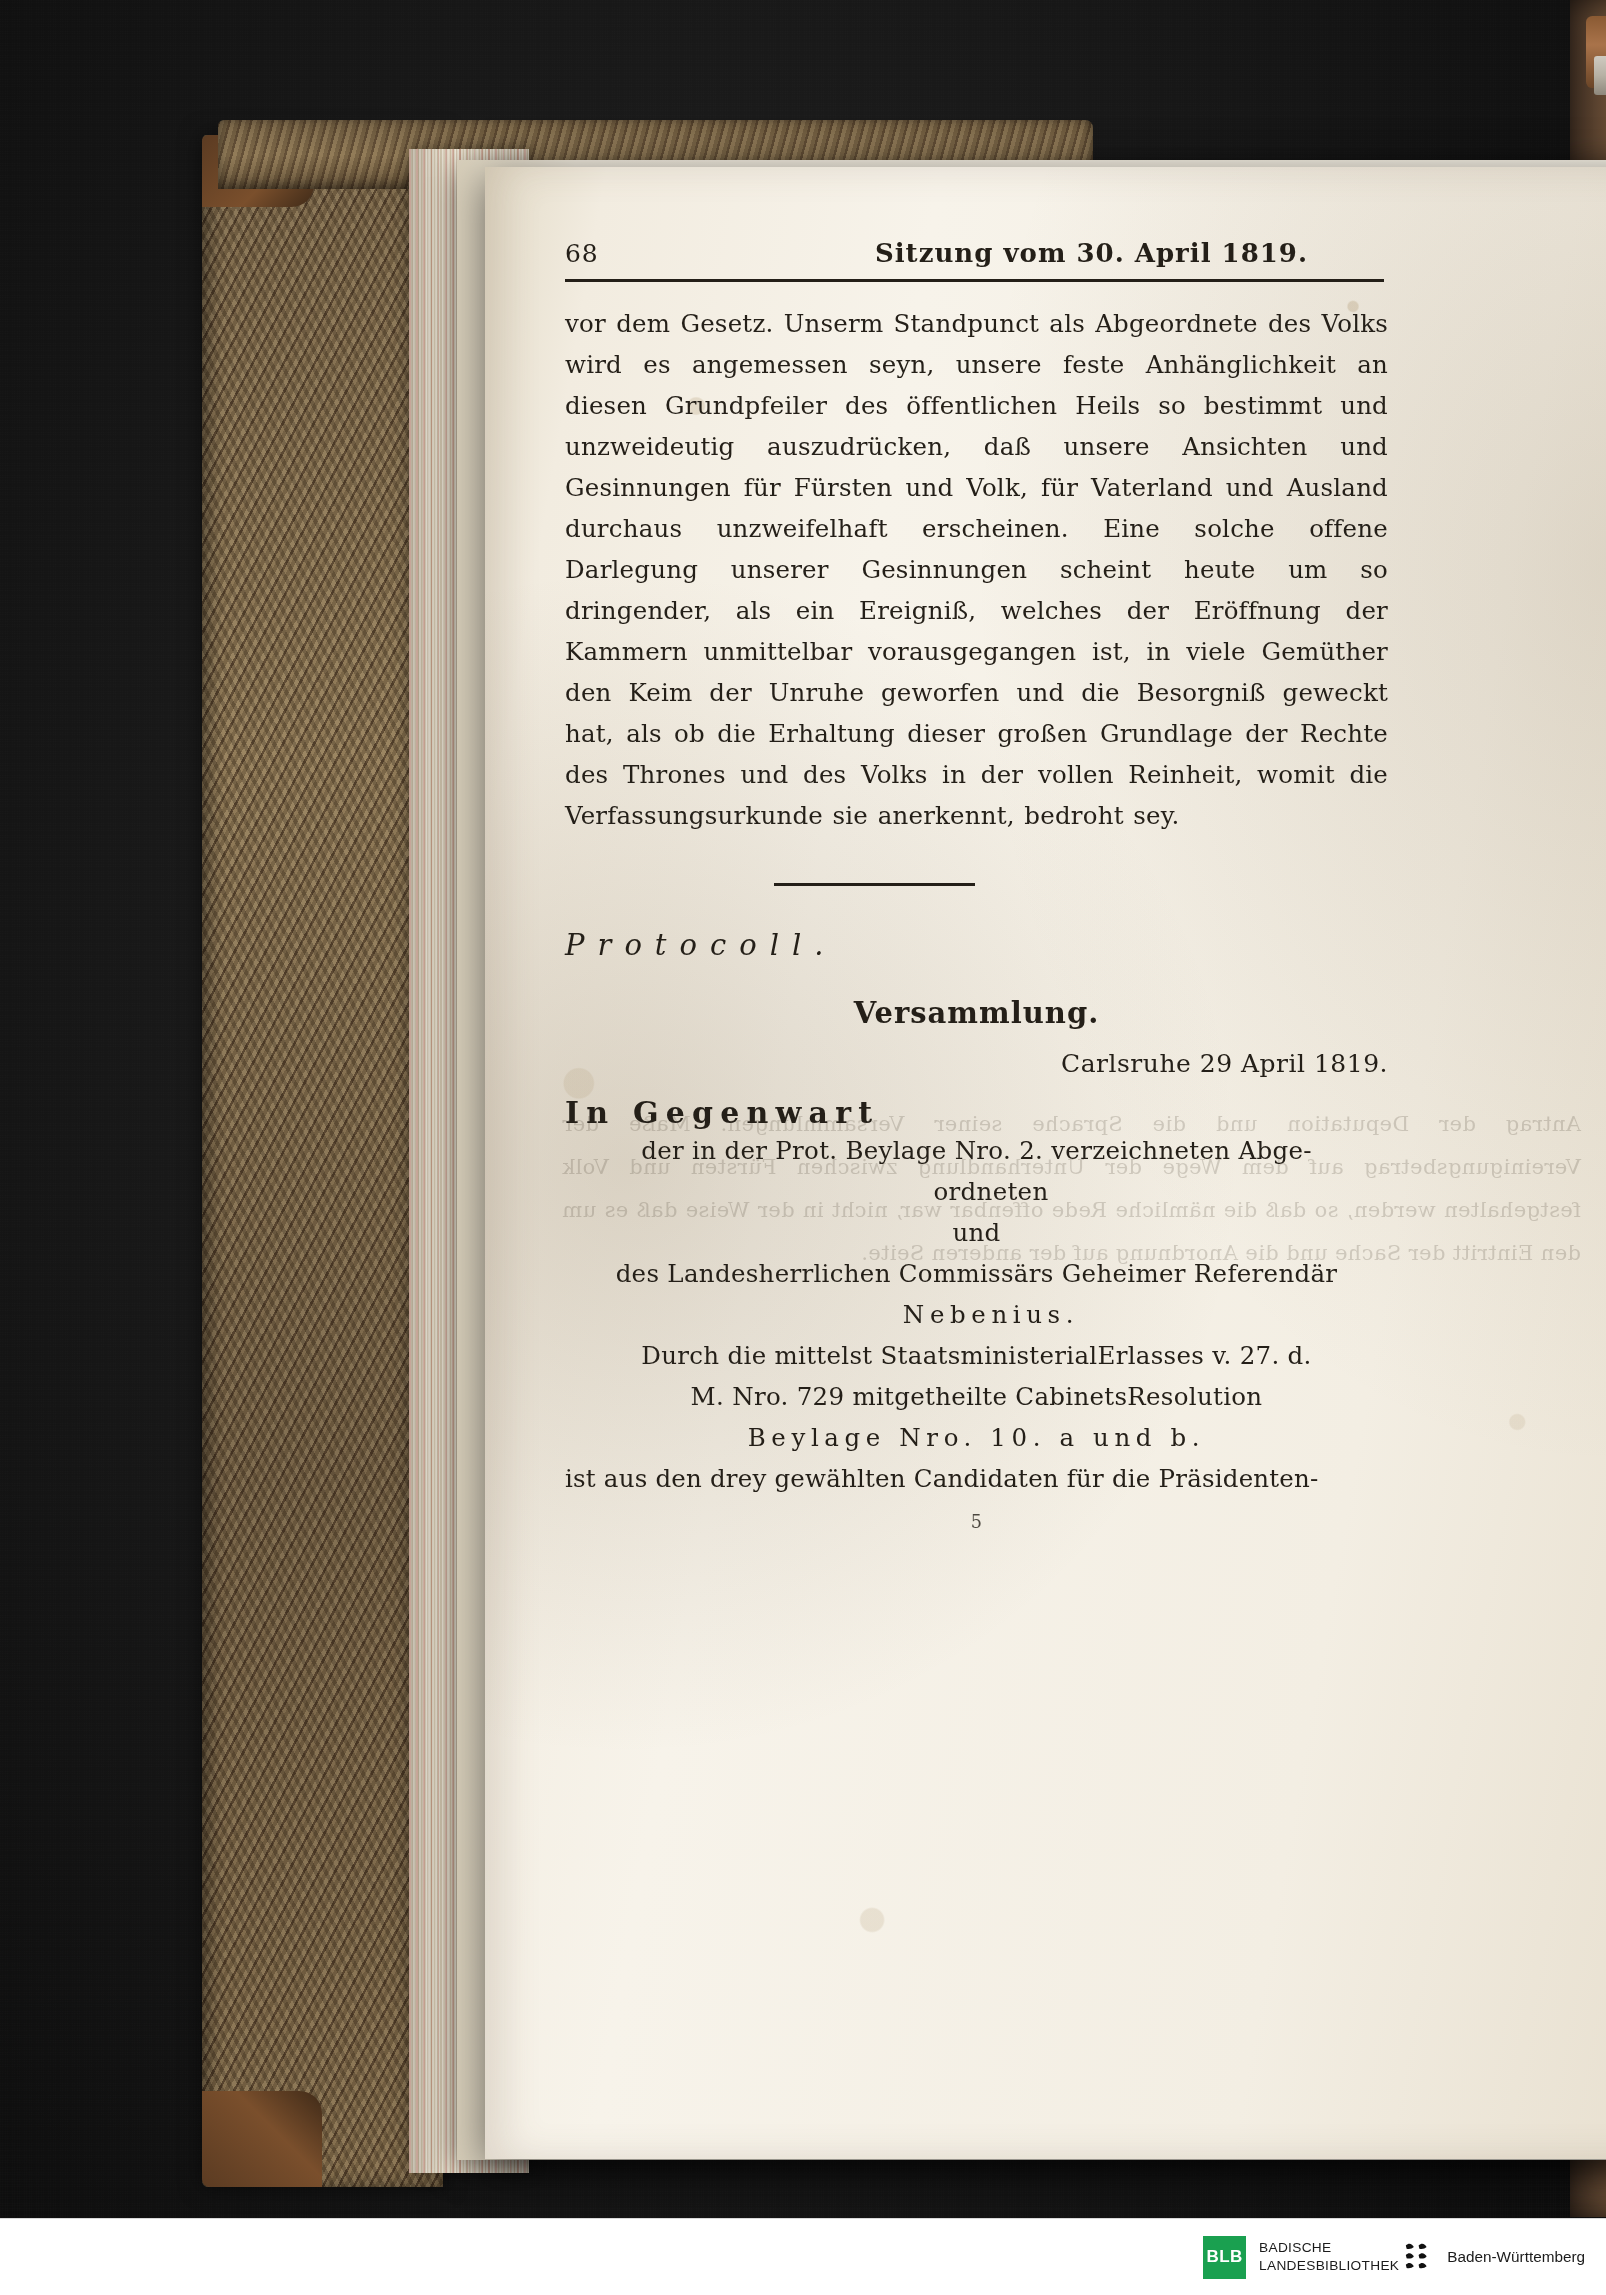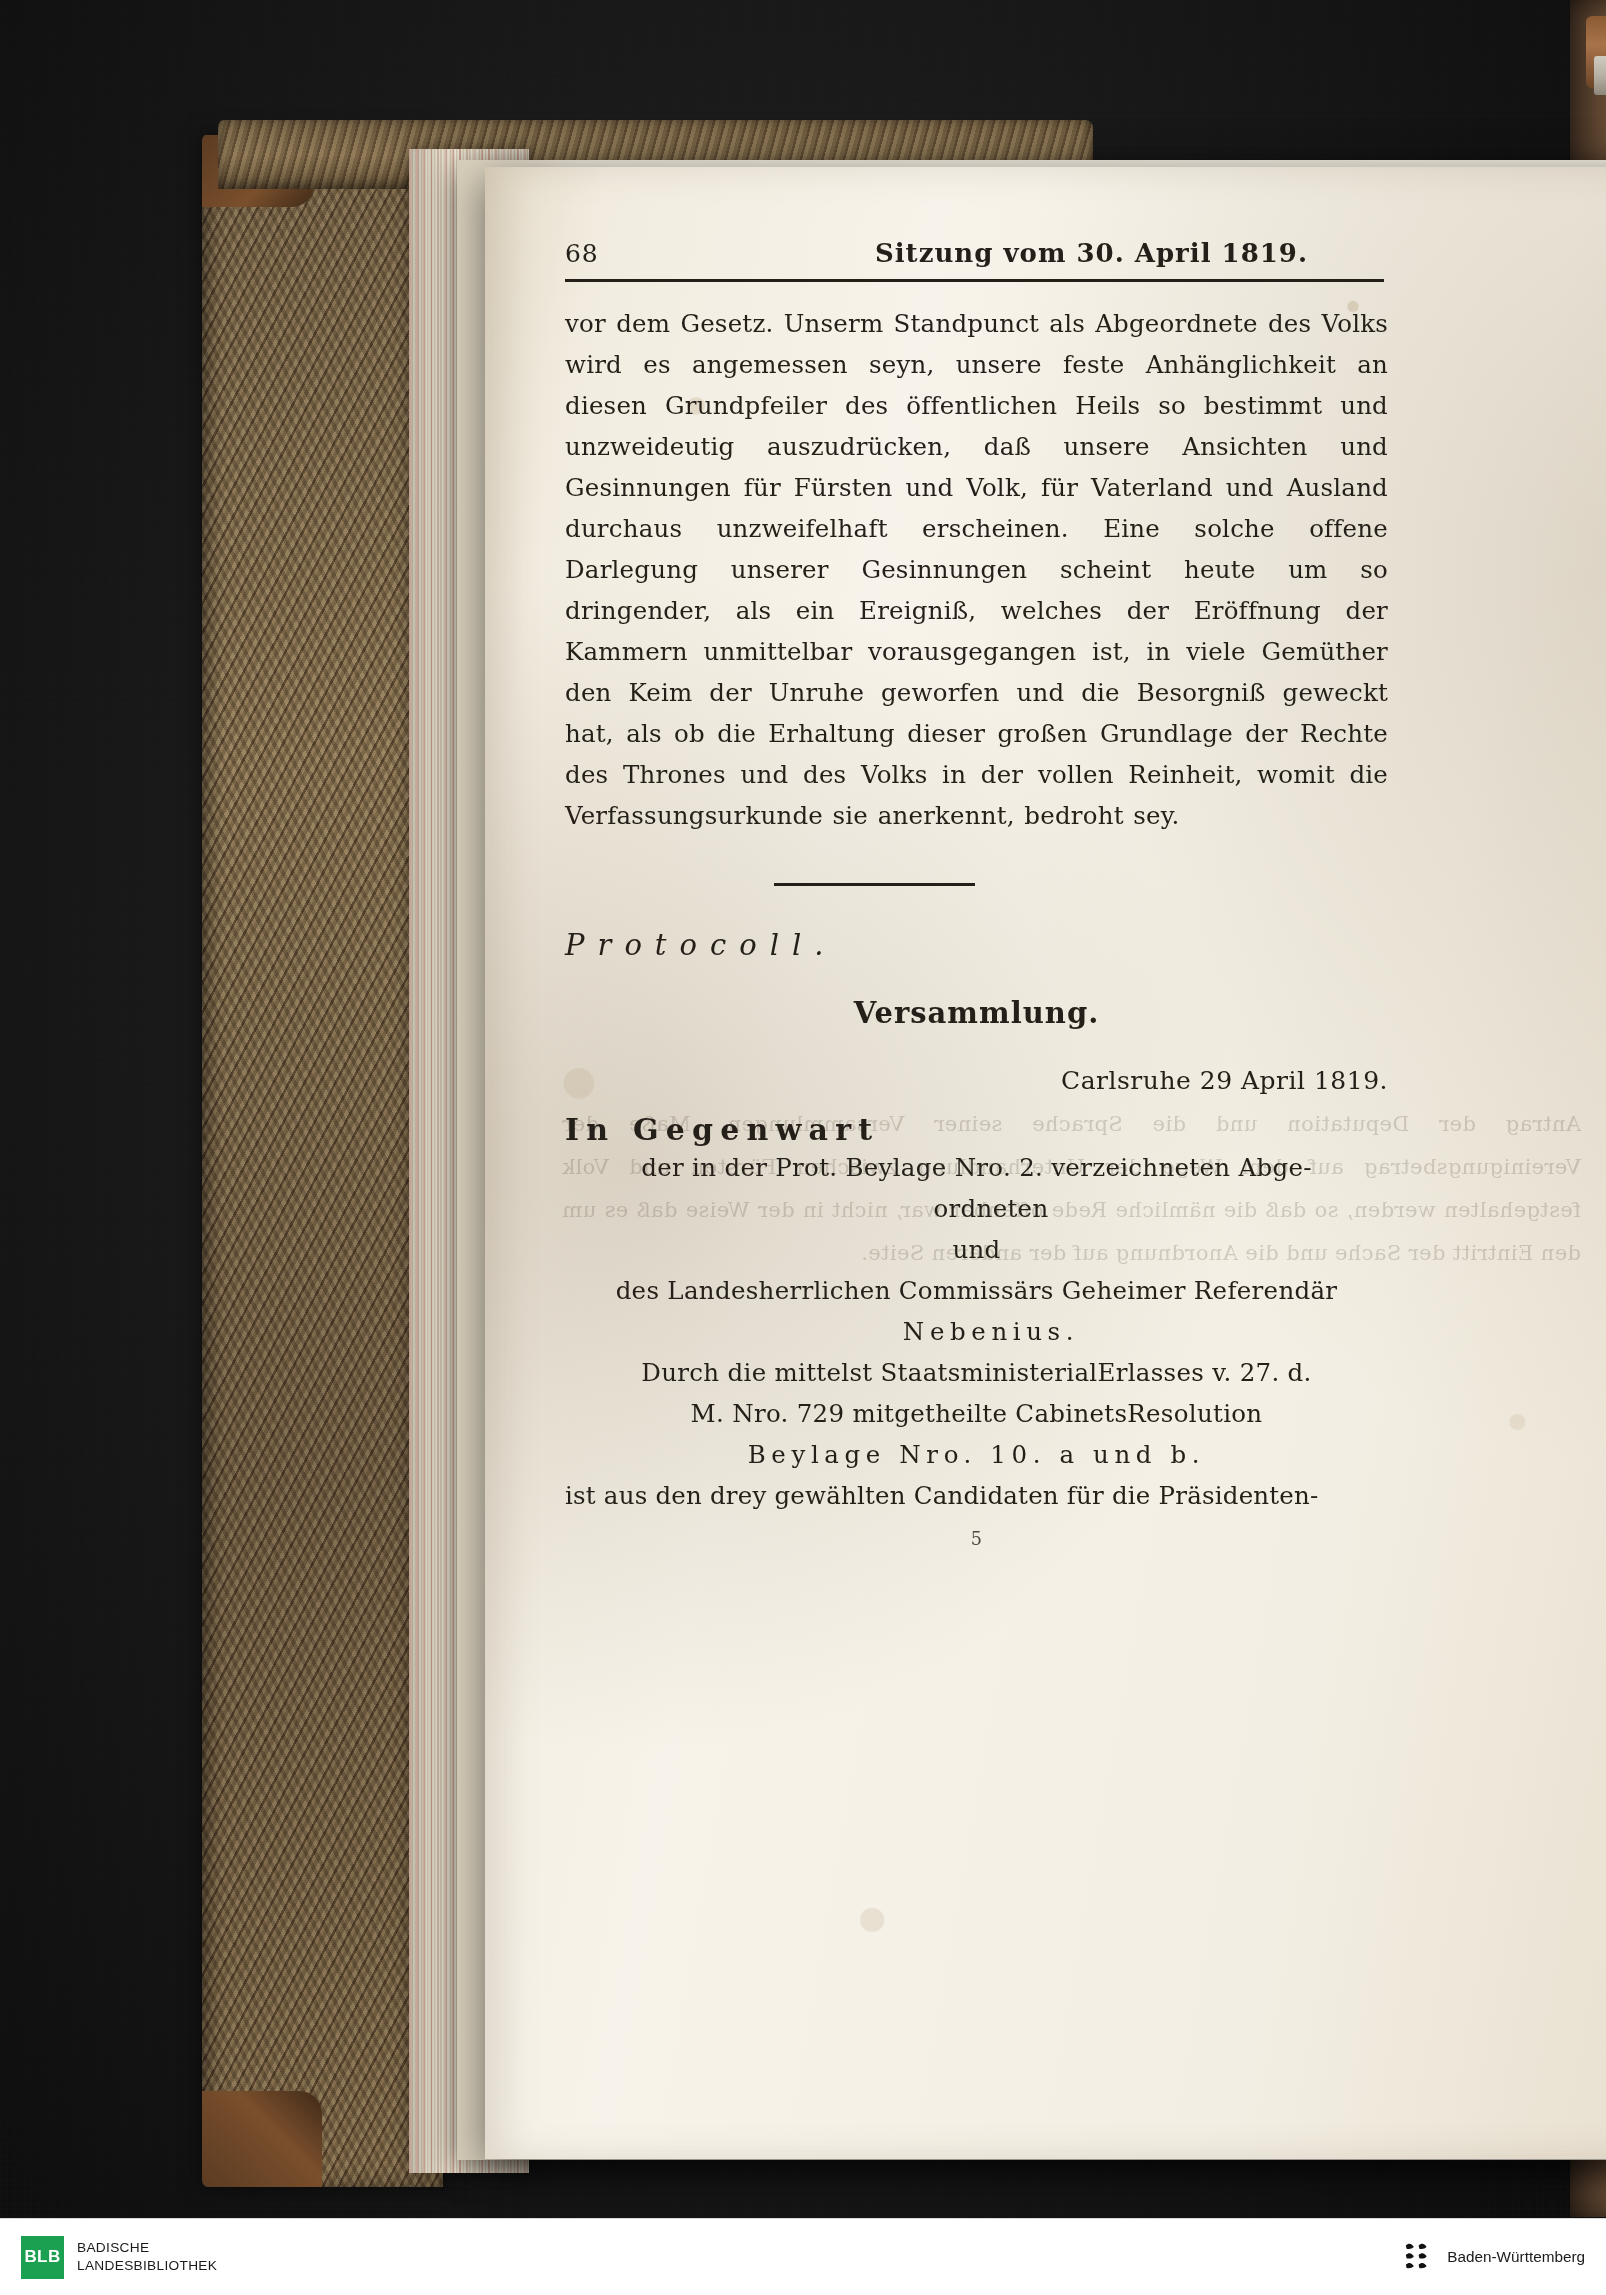--- a/index.html
+++ b/index.html
@@ -217,21 +217,21 @@
   .heading-verhandelt{
     margin-top:27px;
     text-align:center;
     font-size:29px;
     line-height:48px;
     letter-spacing:1px;
     width:823px;
     font-weight:600;
   }
   .place-date{
-    margin-top:29px;
+    margin-top:12px;
     text-align:right;
     font-size:25px;
     width:823px;
     letter-spacing:0.5px;
   }
   .heading-ingegenwart{
     margin-top:17.7px;
     text-align:left;
     font-size:30px;
     letter-spacing:7.2px;
@@ -266,21 +266,21 @@
     opacity:.8;
   }
 
   
   .footerbar{
     position:absolute;
     left:0; bottom:0; width:1606px; height:77px;
     background:#ffffff;
     display:flex;
     align-items:center;
-    justify-content:space-between;
+    justify-content:flex-end;
     padding: 0 21px;
     box-sizing:border-box;
     border-top:0.8px solid #d9d9d9;
   }
   .brand-left{
     display:flex;
     align-items:center;
     gap:13px;
   }
   .blb-logo{

